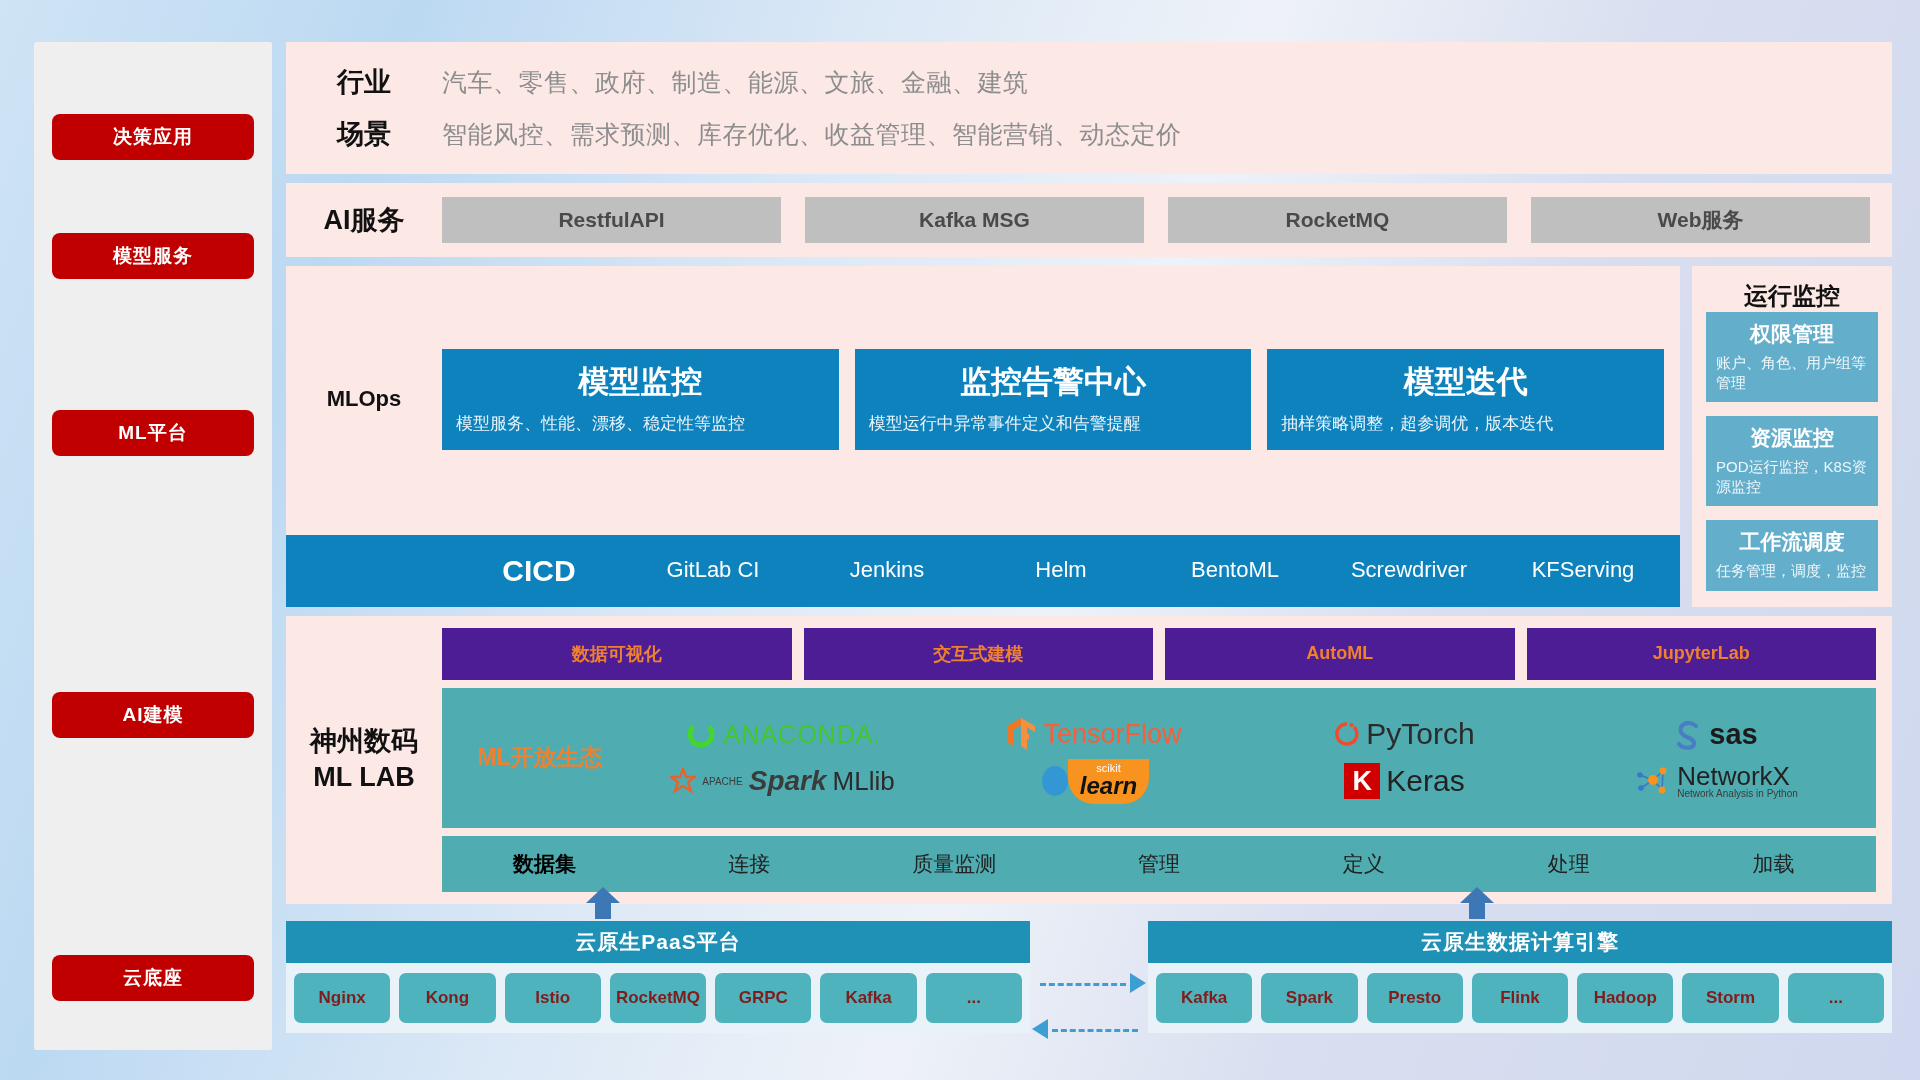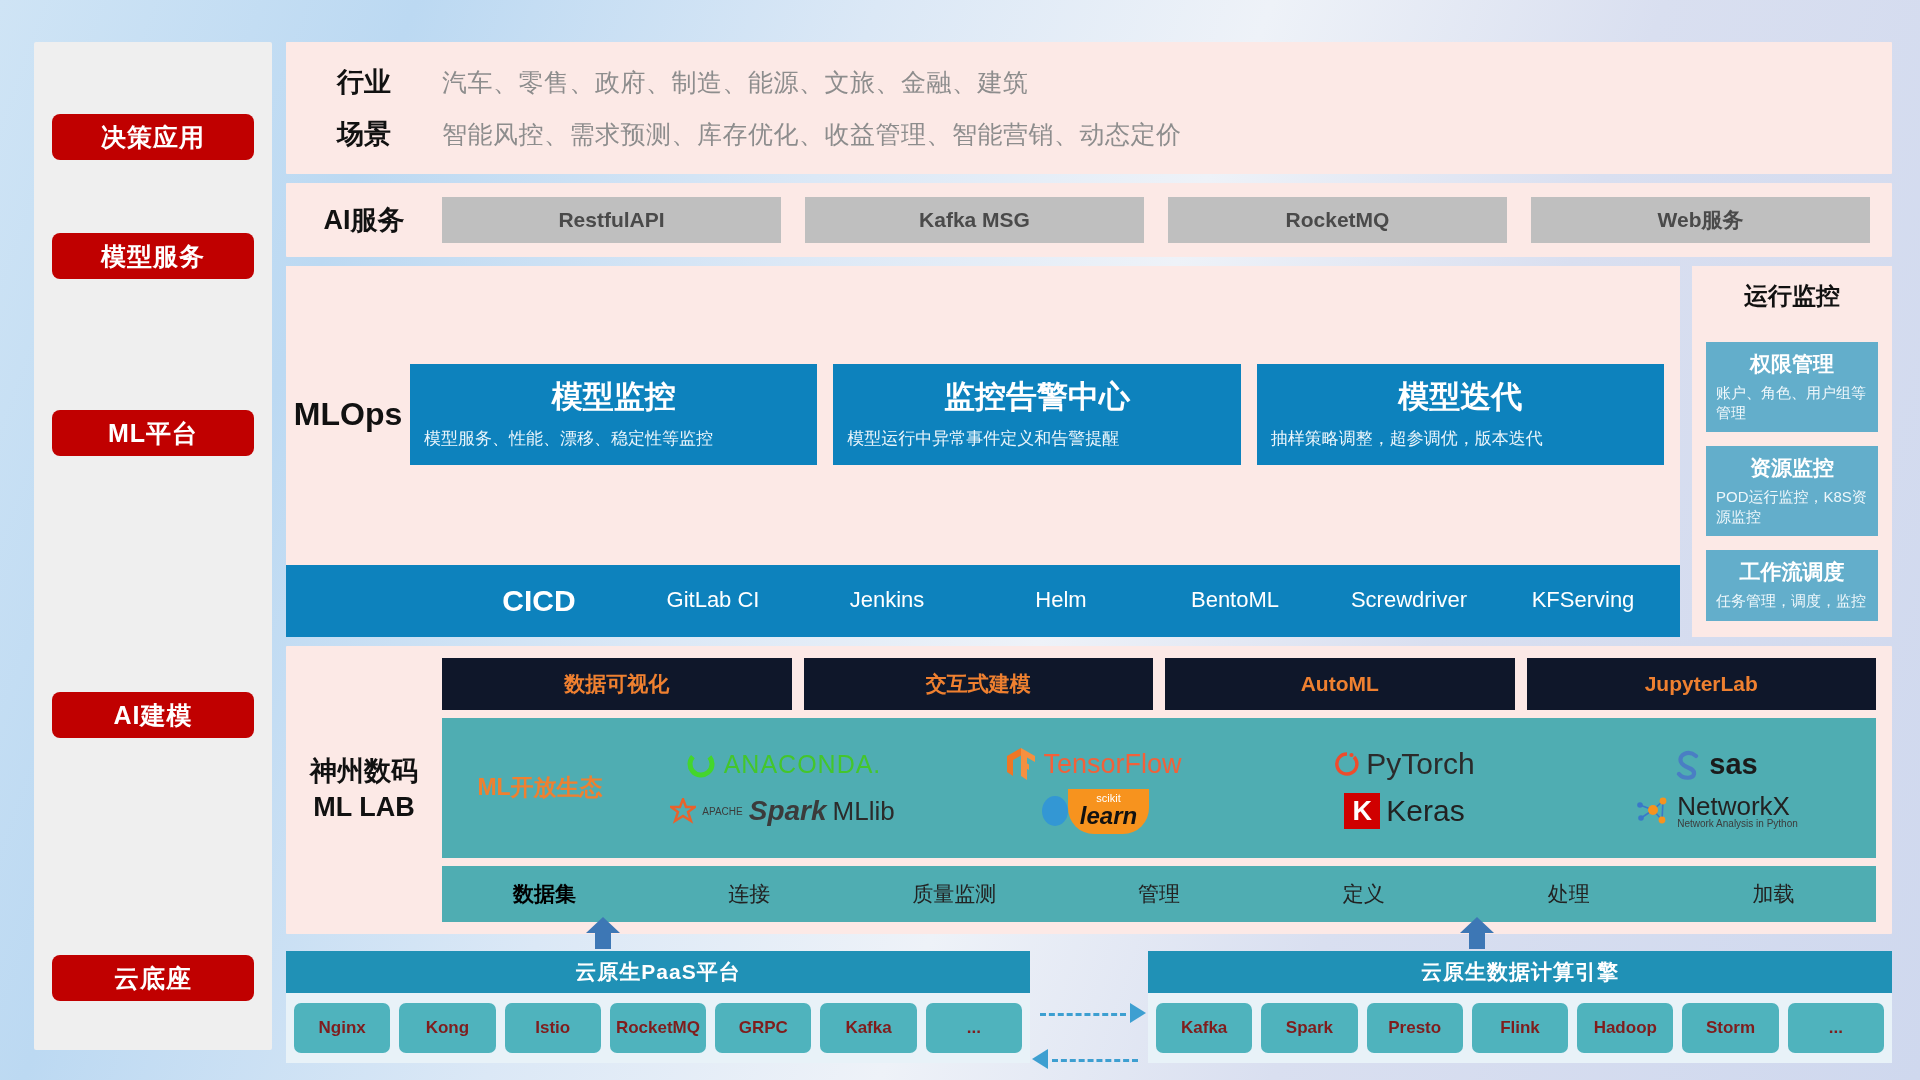--- a/index.html
+++ b/index.html
@@ -10,21 +10,21 @@
     position:relative; overflow:hidden;
   }
   .page{ position:absolute; inset:0; padding:42px 28px 30px 34px; display:flex; gap:14px; }
 
   
   .rail{ width:238px; background:#efefef; border-radius:2px; position:relative; flex:none; }
   .pill{
     position:absolute; left:18px; width:202px; height:46px;
     background:#c00000; border-radius:8px; color:#fff;
     display:flex; align-items:center; justify-content:center;
-    font-size:25px; font-weight:bold; letter-spacing:1px;
+    font-size:19px; font-weight:bold; letter-spacing:1px;
   }
   .pill.p0{ top:72px; }
   .pill.p1{ top:191px; }
   .pill.p2{ top:368px; }
   .pill.p3{ top:650px; }
   .pill.p4{ top:913px; }
 
   
   .main{ flex:1; display:flex; flex-direction:column; gap:9px; min-width:0; }
   .band{ background:#fce9e6; border-radius:1px; }
@@ -39,46 +39,46 @@
   .r2{ display:flex; align-items:center; padding:14px 22px 14px 0; }
   .r2 .k{ width:156px; text-align:center; font-size:27px; font-weight:bold; color:#111; flex:none;}
   .r2 .chips{ flex:1; display:flex; gap:24px; }
   .gchip{ flex:1; background:#bfbfbf; color:#4a4a4a; font-size:21px; font-weight:bold;
           height:46px; display:flex; align-items:center; justify-content:center; }
 
   
   .r3{ display:flex; gap:12px; }
   .r3 .left{ flex:1; display:flex; flex-direction:column; min-width:0; }
   .mlops-wrap{ background:#fce9e6; padding:10px 16px 12px 0; display:flex; align-items:center; flex:1;}
-  .mlops-k{ width:124px; flex:none; text-align:center; font-size:32px; font-weight:bold; color:#111; }
+  .mlops-k{ width:156px; flex:none; text-align:center; font-size:22px; font-weight:bold; color:#111; }
   .mlops-cards{ flex:1; display:flex; gap:16px; min-width:0;}
   .bcard{ flex:1; background:#0d82bd; color:#fff; padding:12px 14px 14px; min-width:0;}
   .bcard h4{ font-size:31px; text-align:center; font-weight:bold; margin-bottom:10px; }
   .bcard p{ font-size:17px; line-height:1.35; color:#eaf5fb; }
   .cicd{ background:#0d82bd; display:flex; align-items:center; padding:8px 10px; height:72px; overflow:hidden;}
   .cicd .t0{ width:156px; flex:none; }
   .cicd .item{ flex:1; color:#fff; font-size:22px; text-align:center; line-height:1.1; overflow:hidden;}
   .cicd .item.big{ font-size:30px; font-weight:bold; }
 
   
   .rmon{ width:200px; flex:none; background:#fce9e6; padding:14px 14px 16px; display:flex; flex-direction:column; }
-  .rmon h3{ font-size:24px; font-weight:bold; text-align:center; color:#111; margin-bottom:30px; }
+  .rmon h3{ font-size:24px; font-weight:bold; text-align:center; color:#111; margin-bottom:0; }
   .rcard{ background:#63aecb; color:#fff; padding:8px 10px 10px; margin-bottom:14px; }
   .rcard:last-child{ margin-bottom:0; }
   .rcard h5{ font-size:21px; font-weight:bold; text-align:center; margin-bottom:5px; }
   .rcard p{ font-size:15px; line-height:1.3; color:#eef7fb; }
 
   
   .r4{ display:flex; align-items:stretch; padding:12px 16px 12px 0; }
   .r4 .k{ width:156px; flex:none; display:flex; align-items:center; justify-content:center;
           text-align:center; font-size:27px; font-weight:bold; color:#111; line-height:1.3; }
   .r4 .body{ flex:1; display:flex; flex-direction:column; gap:8px; min-width:0;}
   .tabs{ display:flex; gap:12px; }
-  .tab{ flex:1; background:#0f172a; height:52px; display:flex; align-items:center; justify-content:center;
-        color:#ef8030; font-size:21px; font-weight:bold; }
+  .tab{ flex:1; background:#4c1d95; height:52px; display:flex; align-items:center; justify-content:center;
+        color:#ef8030; font-size:18px; font-weight:bold; }
   .eco{ background:#4fadb2; display:flex; align-items:center; padding:8px 8px; min-height:140px;}
   .eco .lbl{ width:180px; flex:none; color:#ef8030; font-size:23px; font-weight:bold; text-align:center;}
   .eco .logos{ flex:1; display:grid; grid-template-columns:repeat(4,1fr); grid-template-rows:1fr 1fr;
                align-items:center; justify-items:center; gap:2px 6px;}
   .logo{ display:flex; align-items:center; gap:6px; }
   .logo .txt{ font-size:26px; color:#222; }
   .dsrow{ background:#4fadb2; display:flex; align-items:center; height:56px; }
   .dsrow .c{ flex:1; text-align:center; font-size:21px; color:#222; }
   .dsrow .c.o{ color:#000000; font-weight:bold; }
 

